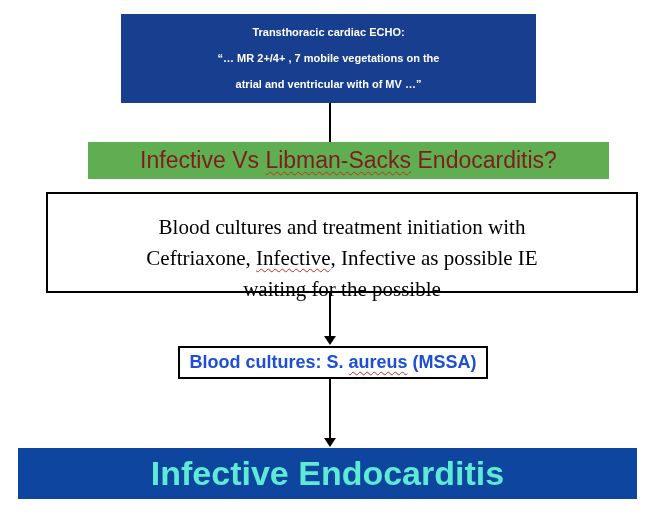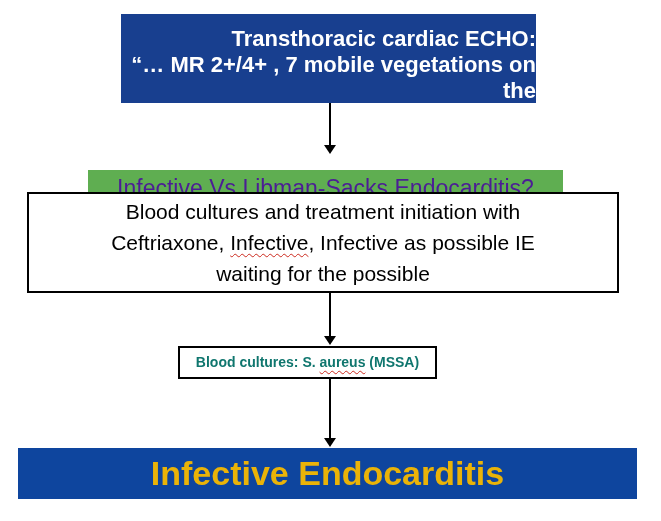--- a/index.html
+++ b/index.html
@@ -11,56 +11,56 @@
     overflow: hidden;
   }
   .canvas { position: absolute; inset: 0; }
 
   .box { position: absolute; box-sizing: border-box; text-align: center; }
 
   .echo-box {
     left: 121px; top: 14px; width: 415px; height: 89px;
     background: var(--dark-blue, #183f8f);
     color: #ffffff; font-weight: 700;
-    font-size: 22px; line-height: 26px;
-    padding-top: 12px;
-    text-align: right;
+    font-size: 11px; line-height: 26px;
+    padding-top: 5px;
   }
 
   .question-box {
-    left: 88px; top: 170px; width: 475px; height: 37px;
+    left: 88px; top: 142px; width: 521px; height: 37px;
     background: var(--green, #5fae51);
-    color: #4c1d95;
+    color: #7f1d1d;
     font-size: 23px; line-height: 37px;
     font-weight: 400;
     white-space: nowrap;
   }
 
   .treatment-box {
-    left: 27px; top: 192px; width: 592px; height: 101px;
+    left: 46px; top: 192px; width: 592px; height: 101px;
     background: #ffffff;
     border: 2px solid var(--box-border, #000000);
     color: #000000;
     font-size: 21px; line-height: 31px;
-    padding-top: 2px;
+    padding-top: 18px;
+    font-family: Liberation Serif, serif;
   }
 
   .culture-box {
-    left: 178px; top: 346px; width: 259px; height: 33px;
+    left: 178px; top: 346px; width: 310px; height: 33px;
     background: #ffffff;
     border: 2px solid var(--box-border, #000000);
-    color: #0f766e; font-weight: 700;
-    font-size: 14px; line-height: 28px;
+    color: #1d4ed8; font-weight: 700;
+    font-size: 18px; line-height: 28px;
     white-space: nowrap;
   }
 
   .diagnosis-box {
     left: 18px; top: 448px; width: 619px; height: 51px;
     background: var(--bottom-blue, #0e459e);
-    color: #eab308;
+    color: #5eead4;
     font-size: 34px; font-weight: 600;
     line-height: 50px;
   }
 
   .squiggle {
     text-decoration: underline;
     text-decoration-style: wavy;
     text-decoration-color: var(--spellcheck-red, #cc2a1e);
     text-decoration-thickness: 1px;
     text-underline-offset: 3px;

